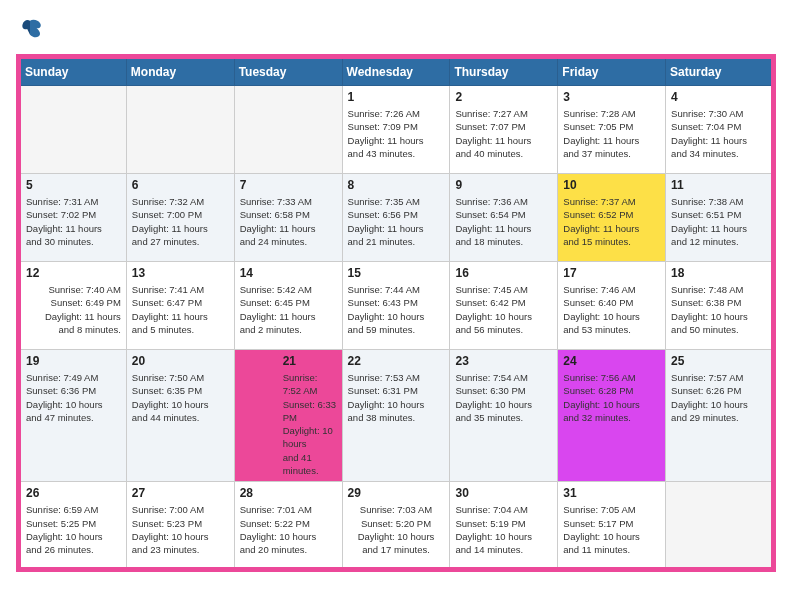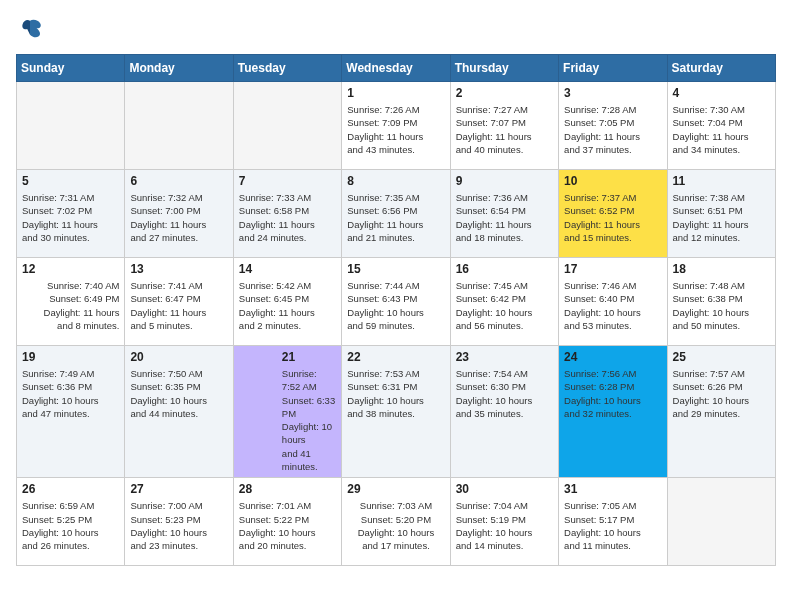--- a/index.html
+++ b/index.html
@@ -43,21 +43,21 @@
       color: #333;
       line-height: 1.1;
     }
     .location {
       font-size: 14px;
       color: #555;
     }
     .calendar {
       width: 100%;
       border-collapse: collapse;
-      border: 1px solid #ec4899;
+      border: 5px solid #ec4899;
     }
     .calendar th {
       background: #2e6da4;
       color: #fff;
       font-size: 12px;
       font-weight: bold;
       padding: 6px 4px;
       text-align: left;
       border: 1px solid #2a5f90;
     }
@@ -262,42 +262,42 @@
 Daylight: 10 hours
 and 47 minutes.</div>
         </td>
         <td style="background: rgb(240, 244, 248);">
           <span class="day-num">20</span>
           <div class="sun-info" style="white-space: pre-line;">Sunrise: 7:50 AM
 Sunset: 6:35 PM
 Daylight: 10 hours
 and 44 minutes.</div>
         </td>
-        <td style="background: #c4b5fd; padding-left: 48px;">
+        <td style="background: #ec4899; padding-left: 48px;">
           <span class="day-num">21</span>
           <div class="sun-info" style="white-space: pre-line;">Sunrise: 7:52 AM
 Sunset: 6:33 PM
 Daylight: 10 hours
 and 41 minutes.</div>
         </td>
         <td style="background: rgb(240, 244, 248);">
           <span class="day-num">22</span>
           <div class="sun-info" style="white-space: pre-line;">Sunrise: 7:53 AM
 Sunset: 6:31 PM
 Daylight: 10 hours
 and 38 minutes.</div>
         </td>
         <td style="background: rgb(240, 244, 248);">
           <span class="day-num">23</span>
           <div class="sun-info" style="white-space: pre-line;">Sunrise: 7:54 AM
 Sunset: 6:30 PM
 Daylight: 10 hours
 and 35 minutes.</div>
         </td>
-        <td style="background: #0ea5e9; margin-top: 16px;">
+        <td style="background: #d946ef; margin-top: 16px;">
           <span class="day-num">24</span>
           <div class="sun-info" style="white-space: pre-line;">Sunrise: 7:56 AM
 Sunset: 6:28 PM
 Daylight: 10 hours
 and 32 minutes.</div>
         </td>
         <td style="background: rgb(240, 244, 248);">
           <span class="day-num">25</span>
           <div class="sun-info" style="white-space: pre-line;">Sunrise: 7:57 AM
 Sunset: 6:26 PM

